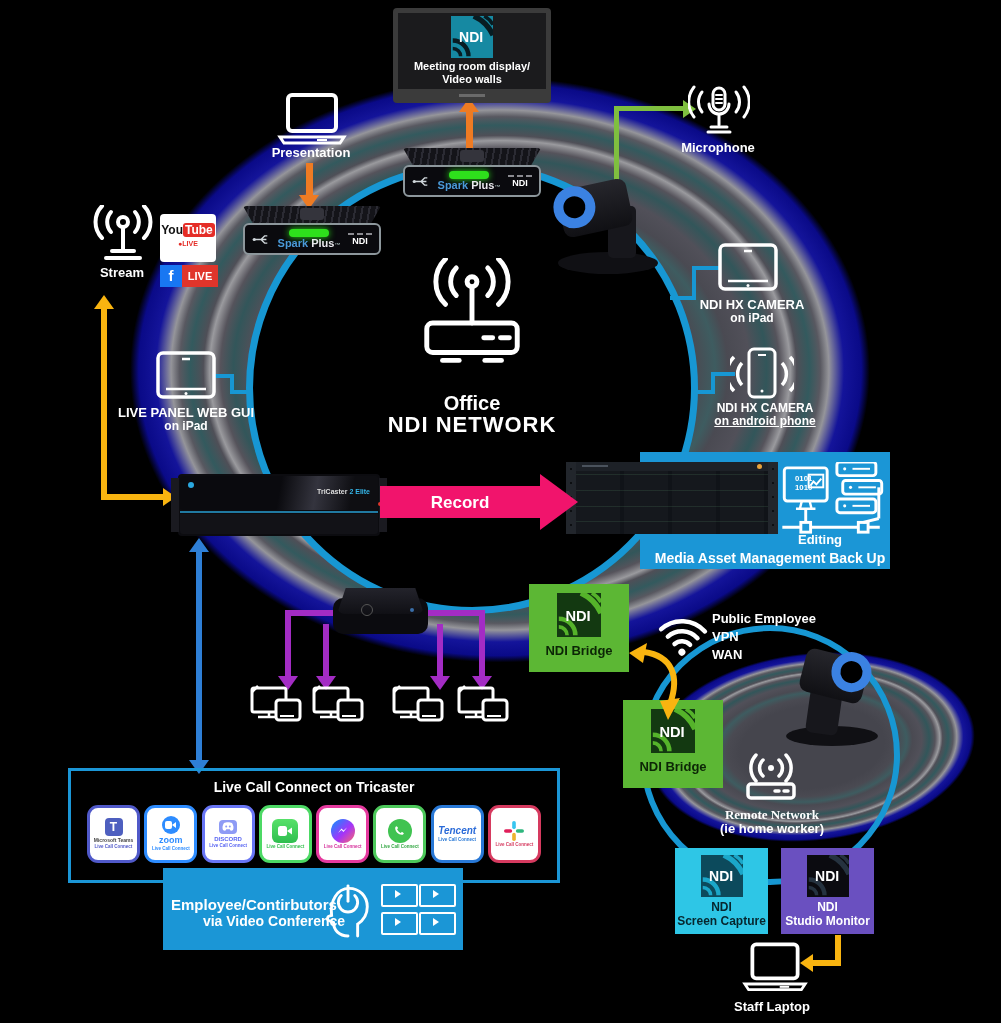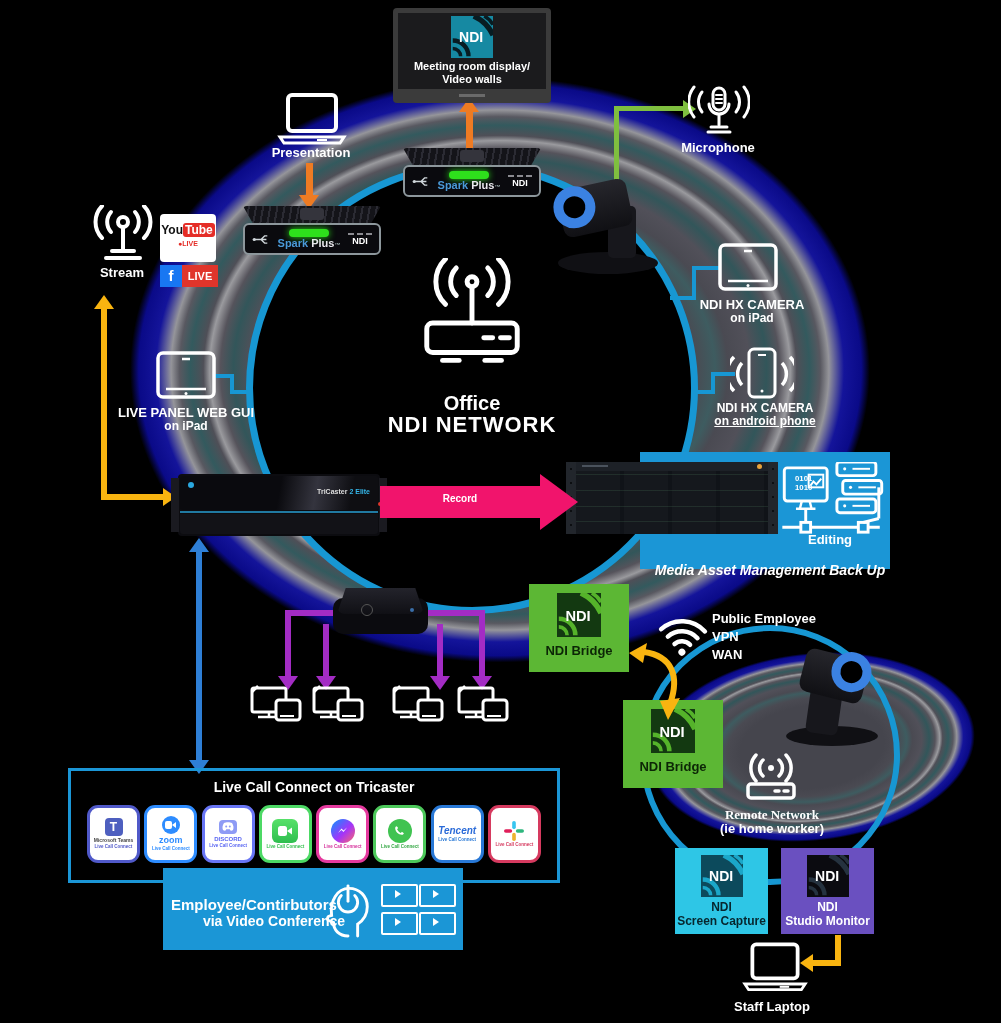--- a/index.html
+++ b/index.html
@@ -306,21 +306,21 @@
         <span>TriCaster</span> <span style="color:#35b6e8;">2 Elite</span>
       </div>
     </div>
     <div class="abs" style="left:2px;top:37px;width:198px;height:2px;background:#2aa8e0;opacity:.7;"></div>
     <div class="abs" style="left:2px;top:40px;width:198px;height:20px;background:#121217;border-radius:0 0 3px 3px;"></div>
     <div class="abs" style="right:-2px;top:28px;width:4px;height:4px;border-radius:50%;background:#e0352b;"></div>
   </div>
 
   <div class="ln z6" style="--c:#F1146C;left:380px;top:486px;width:160px;height:32px;"></div>
   <div class="z6 abs" style="left:540px;top:474px;width:0;height:0;border-top:28px solid transparent;border-bottom:28px solid transparent;border-left:38px solid #F1146C;"></div>
-  <div class="lbl z6" style="left:400px;top:493px;width:120px;font-size:10px;">Record</div>
+  <div class="lbl z6" style="left:400px;top:493px;width:120px;font-size:17px;">Record</div>
 
   <div class="ln" style="--c:#2E7FD6;left:196px;top:550px;width:6px;height:212px;"></div>
   <div class="tu" style="--c:#2E7FD6;left:189px;top:538px;"></div>
   <div class="td" style="--c:#2E7FD6;left:189px;top:760px;"></div>
 
   <div class="bluebox" style="left:640px;top:452px;width:250px;height:117px;z-index:3;">
     <svg class="abs" style="left:142px;top:10px;" width="102" height="76" viewBox="0 0 104 78">
       <g stroke="#fff" fill="none" stroke-width="3">
         <rect x="2" y="6" width="44" height="34" rx="3"></rect>
         <rect x="27" y="13" width="15" height="13" stroke-width="2"></rect>
@@ -338,22 +338,22 @@
         <circle cx="64" cy="7" r="1.6" fill="#fff" stroke="none"></circle>
           <line x1="72" y1="7" x2="90" y2="7" stroke-width="2"></line>
         <circle cx="70" cy="26" r="1.6" fill="#fff" stroke="none"></circle>
           <line x1="78" y1="26" x2="96" y2="26" stroke-width="2"></line>
         <circle cx="64" cy="45" r="1.6" fill="#fff" stroke="none"></circle>
           <line x1="72" y1="45" x2="90" y2="45" stroke-width="2"></line>
       </g>
       <text x="13" y="20" font-size="8" font-weight="bold" fill="#fff">0101</text>
       <text x="13" y="29" font-size="8" font-weight="bold" fill="#fff">1010</text>
     </svg>
-    <div class="lbl" style="left:130px;top:81px;width:120px;">Editing</div>
-    <div class="lbl" style="left:10px;top:110px;width:240px;font-size:14px;font-style:italic;">Media Asset Management Back Up</div>
+    <div class="lbl" style="left:120px;top:81px;width:120px;">Editing</div>
+    <div class="lbl" style="left:10px;top:98px;width:240px;font-size:14px;">Media Asset Management Back Up</div>
   </div>
 
   <div class="node z5" style="left:566px;top:462px;width:212px;height:72px;background:#15181d;border-radius:3px;">
     <div class="abs" style="left:0;top:0;width:10px;height:72px;background:#22262c;background-image:radial-gradient(circle 2px,#0c0e11 40%,transparent 45%);background-size:10px 14px;"></div>
     <div class="abs" style="right:0;top:0;width:10px;height:72px;background:#22262c;background-image:radial-gradient(circle 2px,#0c0e11 40%,transparent 45%);background-size:10px 14px;"></div>
     <div class="abs" style="left:10px;top:0;width:192px;height:9px;background:#1d2127;">
       <div class="abs" style="right:6px;top:2px;width:5px;height:5px;border-radius:50%;background:#e8a33d;"></div>
       <div class="abs" style="left:6px;top:3px;width:26px;height:2px;background:#4a525c;"></div>
     </div>
     <div class="abs" style="left:10px;top:9px;width:192px;height:63px;

